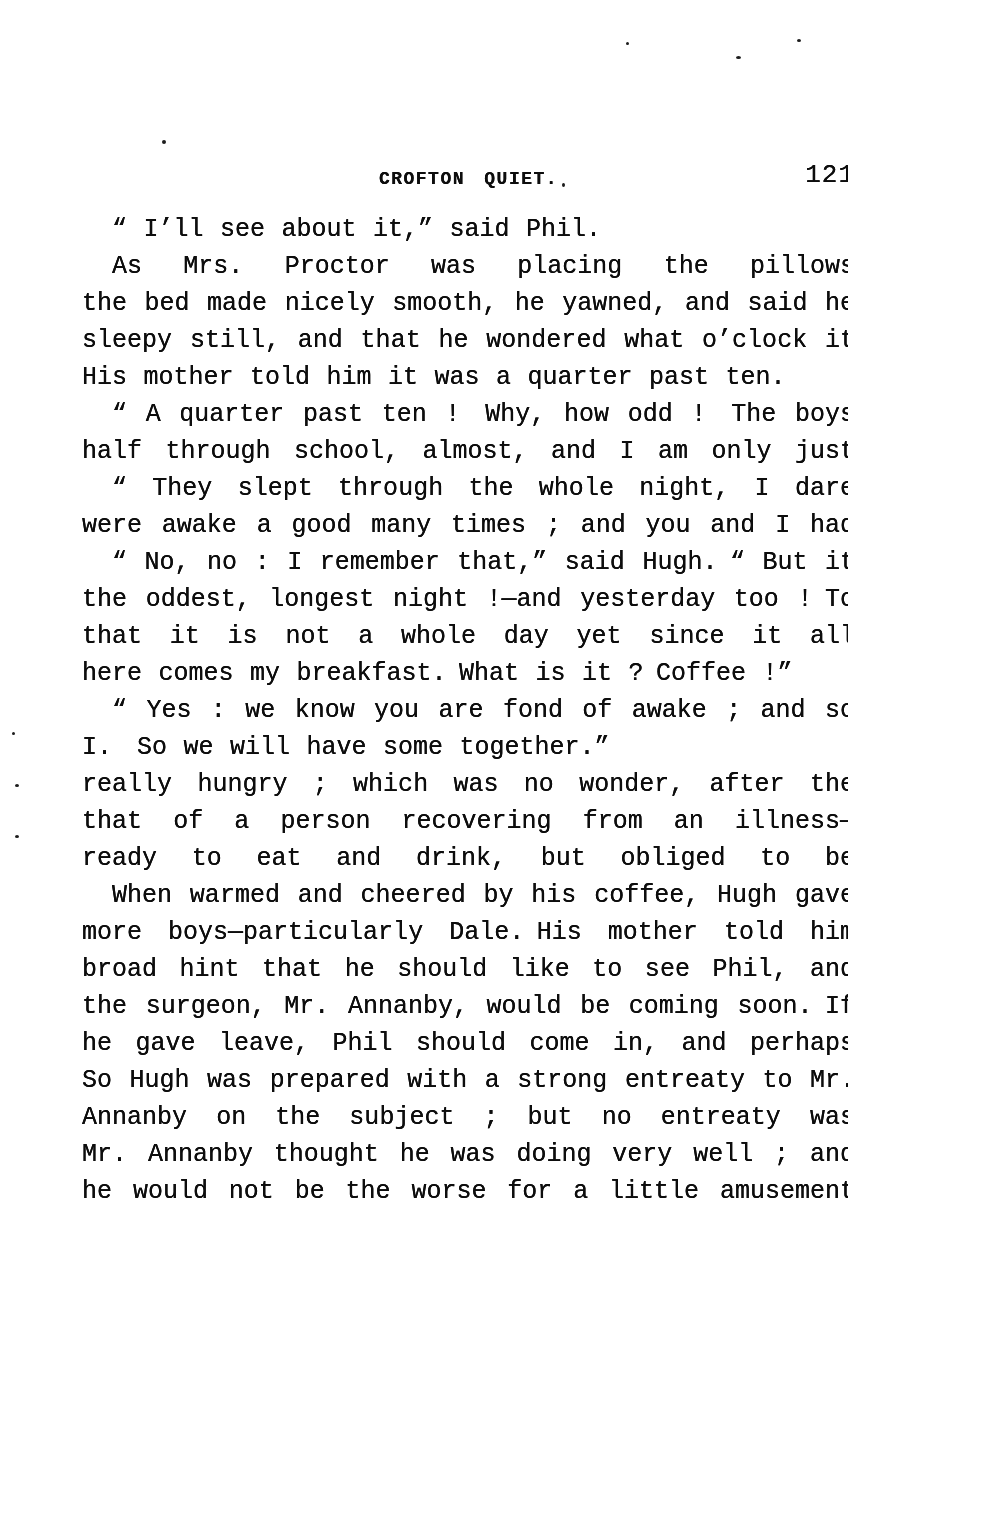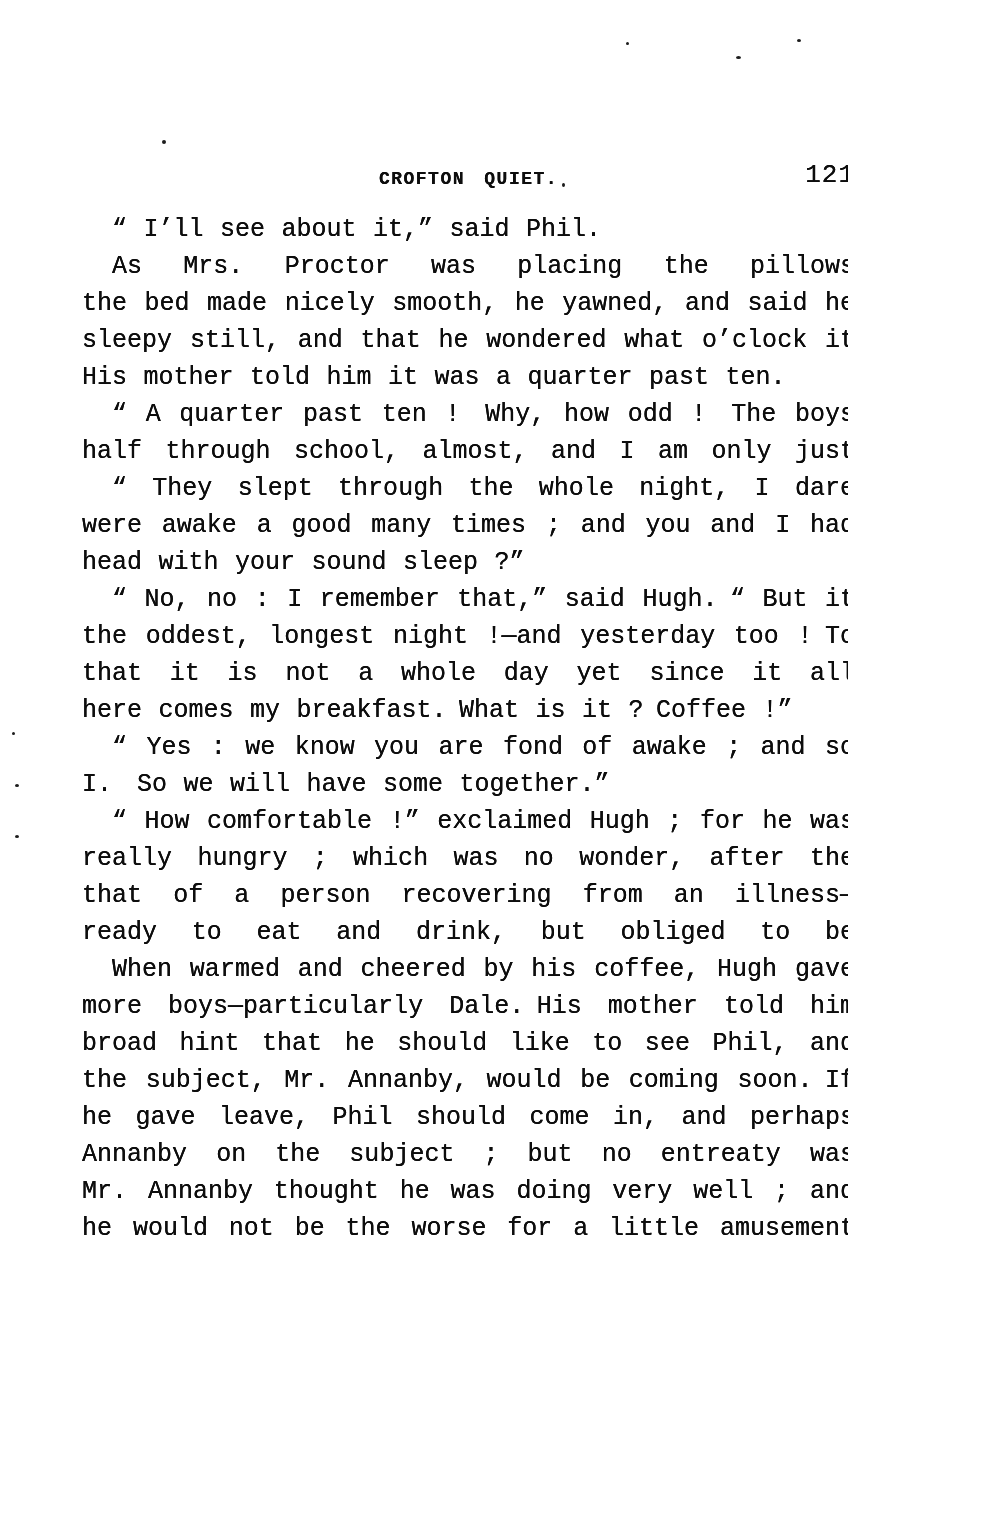--- a/index.html
+++ b/index.html
@@ -85,36 +85,35 @@
   <div class="body-text">
       <div class="line indent">“ I’ll see about it,” said Phil.</div>
       <div class="line indent j">As Mrs. Proctor was placing the pillows comfortably,</div>
       <div class="line j">the bed made nicely smooth, he yawned, and said he was</div>
       <div class="line j">sleepy still, and that he wondered what o’clock it was.</div>
       <div class="line">His mother told him it was a quarter past ten.</div>
       <div class="line indent j">“ A quarter past ten ! Why, how odd ! The boys are</div>
       <div class="line j">half through school, almost, and I am only just awake !”</div>
       <div class="line indent j">“ They slept through the whole night, I dare say. You</div>
       <div class="line j">were awake a good many times ; and you and I had some</div>
-      <div class="line">head with your sound sleep ?”</div>
       <div class="line indent j">“ No, no : I remember that,” said Hugh. “ But it was</div>
       <div class="line j">the oddest, longest night !—and yesterday too ! To think</div>
       <div class="line j">that it is not a whole day yet since it all happened ! Oh !</div>
       <div class="line">here comes my breakfast. What is it ? Coffee !”</div>
       <div class="line indent j">“ Yes : we know you are fond of awake ; and so am</div>
       <div class="line">I. So we will have some together.”</div>
-      <div class="line indent j">“ How comfortable !” exclaimed Hugh ; for he was</div>
       <div class="line j">really hungry ; which was no wonder, after the pain and</div>
       <div class="line j">that of a person recovering from an illness—extremely</div>
       <div class="line">ready to eat and drink, but obliged to be moderate.</div>
       <div class="line indent j">When warmed and cheered by his coffee, Hugh gave a</div>
       <div class="line j">more boys—particularly Dale. His mother told him that</div>
       <div class="line j">broad hint that he should like to see Phil, and one or two</div>
-      <div class="line j">the subject, Mr. Annanby, would be coming soon. If</div>
+      <div class="line j">the surgeon, Mr. Annanby, would be coming soon. If</div>
       <div class="line j">he gave leave, Phil should come in, and perhaps Dale.</div>
+      <div class="line j">So Hugh was prepared with a strong entreaty to Mr.</div>
       <div class="line j">Annanby on the subject ; but no entreaty was needed.</div>
       <div class="line j">Mr. Annanby thought he was doing very well ; and that</div>
       <div class="line j">he would not be the worse for a little amusement and a</div>
     </div>
 
   <div class="speck" style="left:626px; top:10px;  width:3px; height:3px;"></div>
   <div class="speck" style="left:797px; top:7px;   width:4px; height:3px;"></div>
   <div class="speck" style="left:736px; top:24px;  width:5px; height:3px;"></div>
   <div class="speck" style="left:162px; top:108px; width:4px; height:4px;"></div>
   <div class="speck" style="left:562px; top:151px; width:3px; height:4px;"></div>

